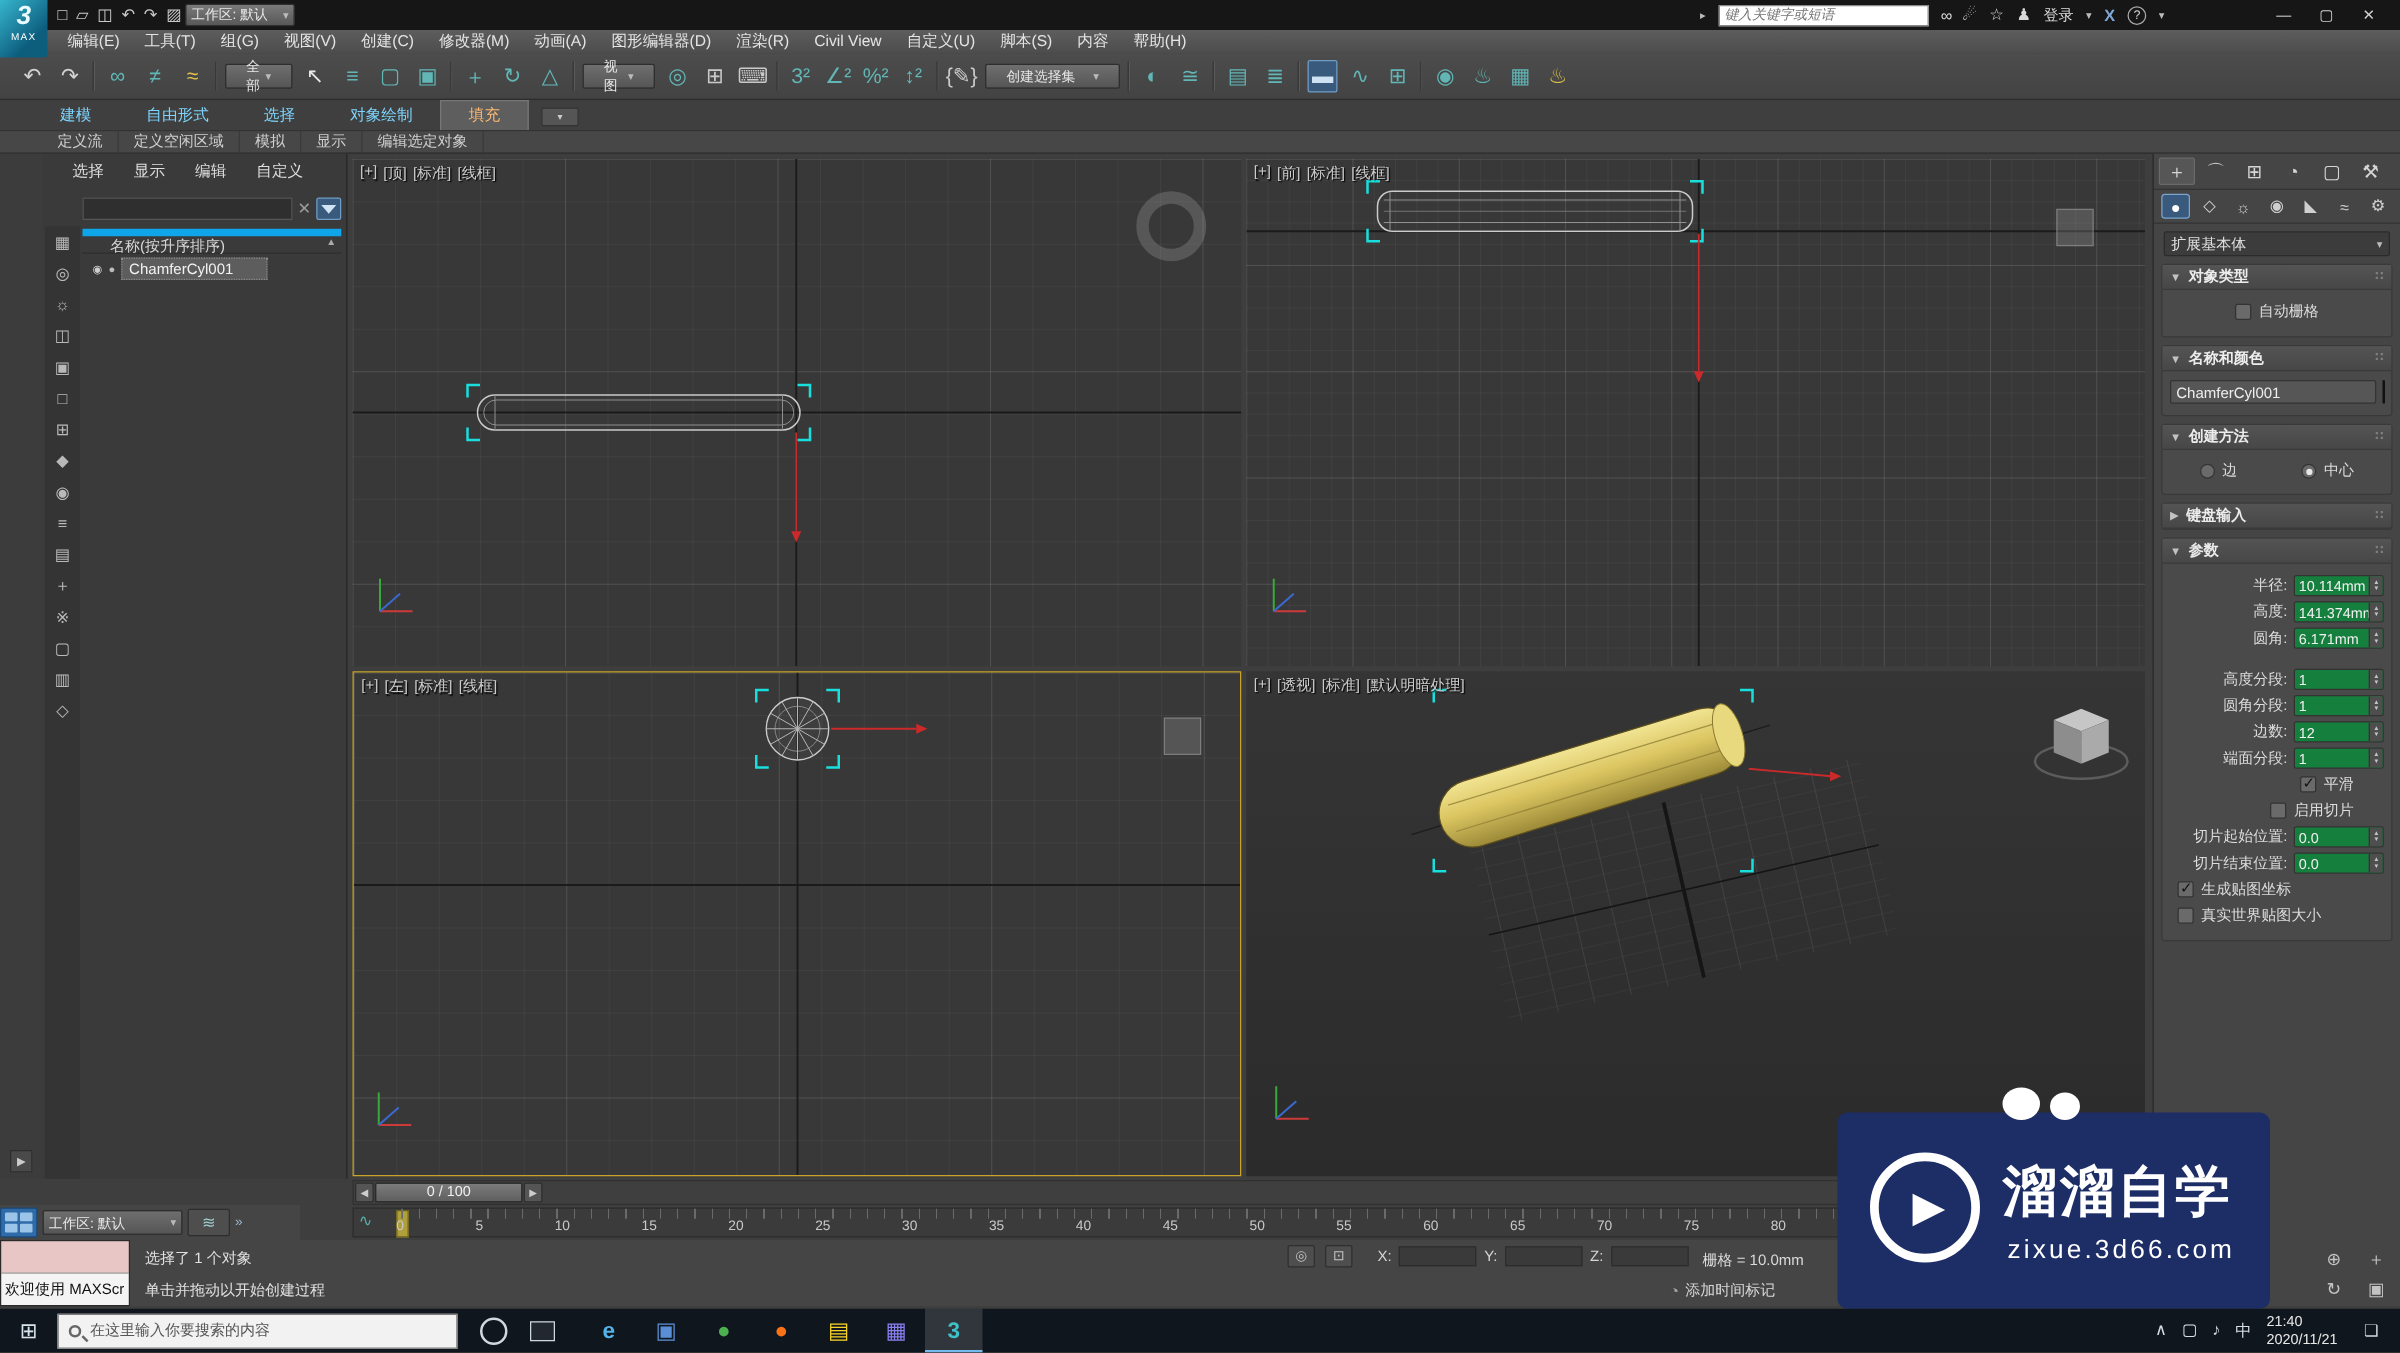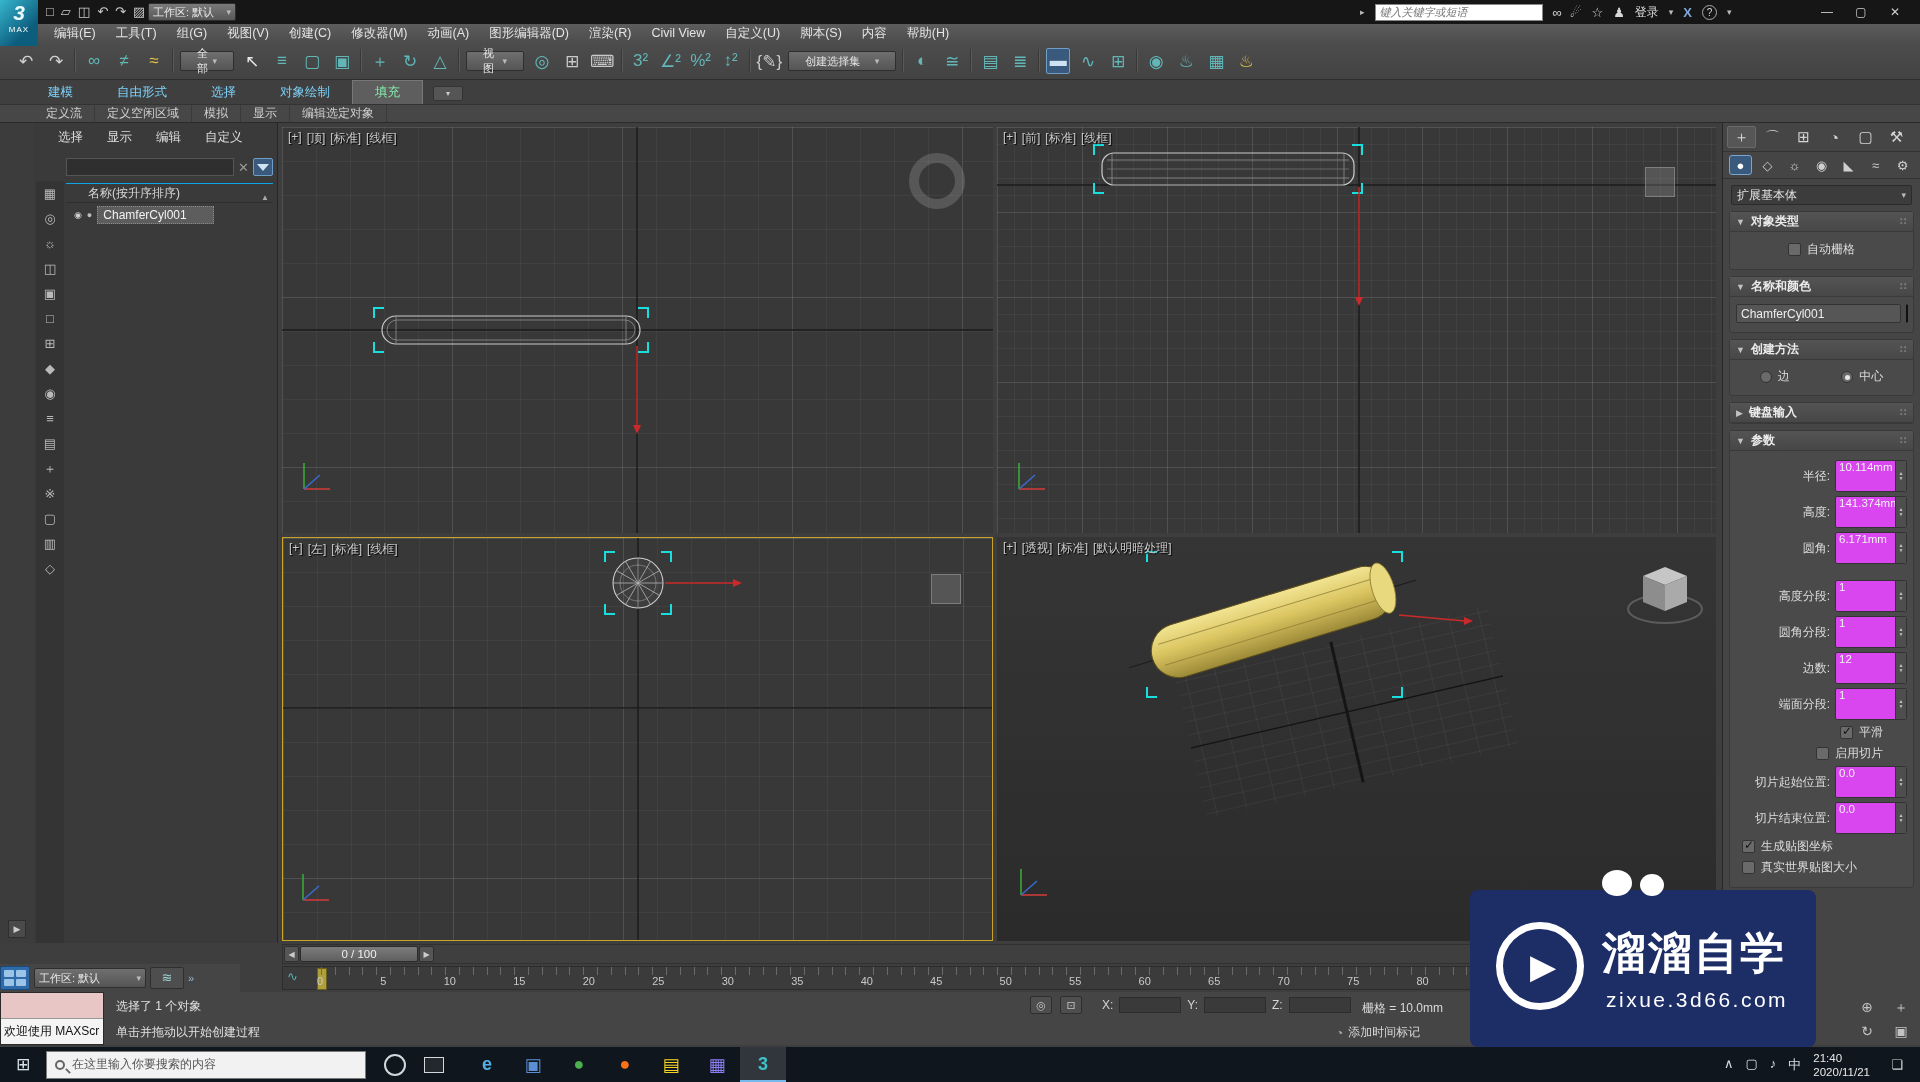--- a/index.html
+++ b/index.html
@@ -31,40 +31,40 @@
   .tb-group{display:contents}
   .tbi{min-width:24px;height:26px;display:flex;align-items:center;justify-content:center;border-radius:2px}
   .tbi .g{font-size:17px}
   .tbi.tb-div{min-width:2px;width:2px;height:24px;background:#383838;border-right:1px solid #5a5a5a}
   .tbi.tbi-active{background:#3a5a7d;border:1px solid #6f9dc6}
   .tbdd{height:20px;background:linear-gradient(#6f6f6f,#555);border:1px solid #2e2e2e;border-radius:2px;color:#e6e6e6;font-size:11px;display:flex;align-items:center;justify-content:space-between;padding:0 16px}
 
   
   #ribbon{position:absolute;left:0;top:81px;width:1920px;height:24px;background:#3f3f3f;display:flex;align-items:flex-end;padding-left:26px;border-bottom:1px solid #333}
   #ribbon .rt{padding:3px 22px;color:#7dd3fc;font-size:12.5px}
-  #ribbon .rt.active{background:#5e5e5e;color:#86efac;border:1px solid #777;border-bottom:none}
+  #ribbon .rt.active{background:#5e5e5e;color:#fdba74;border:1px solid #777;border-bottom:none}
   #ribbon .rdd{margin-left:10px;width:30px;height:15px;background:#555;border:1px solid #333;border-radius:2px;color:#ccc;font-size:8px;text-align:center;line-height:13px;margin-bottom:3px}
   #ribbon2{position:absolute;left:0;top:105px;width:1920px;height:18px;background:#474747;display:flex;align-items:center;padding-left:34px;border-bottom:1px solid #2a2a2a}
   #ribbon2 .rst{padding:0 12px;color:#cfcfcf;font-size:12px;border-right:1px solid #3a3a3a}
   #rhandle{position:absolute;left:4px;top:84px;width:7px;height:36px;border-left:2px solid #5c5c5c;border-right:2px solid #5c5c5c}
 
   
   #leftstrip{position:absolute;left:0;top:123px;width:34px;height:820px;background:#3c3c3c}
   #vp-flyout{position:absolute;left:8px;top:920px;width:18px;height:18px;background:#4a4a4a;border:1px solid #2e2e2e;color:#ccc;font-size:9px;text-align:center;line-height:16px}
   #explorer{position:absolute;left:34px;top:123px;width:244px;height:820px;background:#3a3a3a;border-right:1px solid #262626}
   #exp-menu{height:28px;display:flex;align-items:center;padding-left:14px;gap:4px}
   #exp-menu .em{padding:0 10px;color:#dedede;font-size:12.5px}
   #exp-side{position:absolute;left:2px;top:58px;width:28px;bottom:0;background:#343434;display:flex;flex-direction:column;align-items:center;gap:7px;padding-top:4px}
   #exp-side .si{width:22px;height:18px;color:#b9b9b9;font-size:13px;text-align:center;line-height:18px}
   #exp-search{position:absolute;left:32px;top:32px;right:4px;height:24px;display:flex;align-items:center;gap:4px}
   #exp-search input{flex:1;height:18px;background:#2f2f2f;border:1px solid #555;color:#ddd;font-size:11px;padding:0 3px}
   #exp-x{color:#9a9a9a;font-size:13px;font-weight:bold}
   #exp-funnel{width:20px;height:18px;background:#3a5a7d;border:1px solid #6f9dc6;border-radius:2px;display:flex;align-items:center;justify-content:center}
   .funnel{width:0;height:0;border-left:6px solid transparent;border-right:6px solid transparent;border-top:7px solid #cfe3f5}
-  #exp-hdr{position:absolute;left:32px;top:60px;right:4px;height:20px;border-top:1px solid #0ea5e9;border-bottom:1px solid #2e2e2e;display:flex;align-items:flex-end;color:#d8d8d8;font-size:12px;padding-left:22px}
+  #exp-hdr{position:absolute;left:32px;top:60px;right:4px;height:20px;border-top:6px solid #0ea5e9;border-bottom:1px solid #2e2e2e;display:flex;align-items:flex-start;color:#d8d8d8;font-size:12px;padding-left:22px}
   #exp-hdr .sort{margin-left:auto;font-size:8px;color:#aaa;padding-right:4px}
   #exp-row{position:absolute;left:32px;top:82px;right:4px;height:20px;display:flex;align-items:center;gap:5px;padding-left:8px}
   #exp-row .eye{color:#cfcfcf;font-size:9px}
   #exp-row .odot{color:#bdbdbd;font-size:9px}
   #exp-row .nm{background:#5d5d5d;color:#f2f2f2;font-size:12px;padding:1px 26px 1px 5px;border:1px dotted #8a8a8a}
 
   
   .vp{position:absolute;overflow:hidden}
   .vp-ortho{background-color:#383838;background-image:
     linear-gradient(rgba(255,255,255,.085) 1px,transparent 1px),linear-gradient(90deg,rgba(255,255,255,.085) 1px,transparent 1px),
@@ -99,21 +99,21 @@
   .otb.active{background:linear-gradient(#5d8ac2,#46699c);border-color:#2f4a70;color:#fff}
   .namerow{display:flex;gap:5px;align-items:center;padding:2px 2px}
   .namerow input{flex:1;height:19px;background:#565656;border:1px solid #333;color:#eee;font-size:12px;padding:0 4px;border-radius:2px}
   .swatch{width:19px;height:19px;border:1px solid #111;border-radius:2px}
   .radrow{display:flex;justify-content:space-around;padding:3px 0;color:#dcdcdc}
   .rad{display:flex;gap:6px;align-items:center}
   .radio{width:12px;height:12px;border-radius:50%;background:#6a6a6a;border:1px solid #333;position:relative}
   .radio.checked::after{content:"";position:absolute;left:3px;top:3px;width:5px;height:5px;border-radius:50%;background:#e8e8e8}
   .prow{display:flex;align-items:center;margin:4px 2px}
   .prow .plabel{flex:1;text-align:right;color:#dcdcdc;padding-right:5px;white-space:nowrap}
-  .pfield{width:72px;height:32px;background:#d946ef;border:1px solid #333;border-radius:2px;display:flex;align-items:flex-start;overflow:hidden}
+  .pfield{width:72px;height:17px;background:#15803d;border:1px solid #333;border-radius:2px;display:flex;align-items:flex-end;overflow:hidden}
   .pval{flex:1;color:#f0f0f0;font-size:11.5px;padding-left:3px;white-space:nowrap;overflow:hidden}
   .spin{width:11px;height:100%;background:#4e4e4e;border-left:1px solid #333;display:flex;flex-direction:column;align-items:center;justify-content:center;color:#c5c5c5;font-size:5px;line-height:5px}
   .gap8{height:8px}
 
   
   #timeslider{position:absolute;left:282px;top:944px;width:1434px;height:20px;background:#3f3f3f;border:1px solid #303030;display:flex;align-items:center}
   .ts-arrow{width:15px;height:16px;background:#555;border:1px solid #2e2e2e;color:#ccc;font-size:8px;text-align:center;line-height:15px;border-radius:2px;margin:0 1px}
   #ts-handle{width:118px;height:16px;background:linear-gradient(#7c7c7c,#5f5f5f);border:1px solid #2b2b2b;border-radius:2px;color:#f0f0f0;text-align:center;line-height:15px;font-size:11.5px}
   #trackbar{position:absolute;left:282px;top:966px;width:1434px;height:24px;background:#3b3b3b;border:1px solid #2d2d2d}
   #tb-curve{position:absolute;left:4px;top:2px;color:#58b0b0;font-size:13px}

